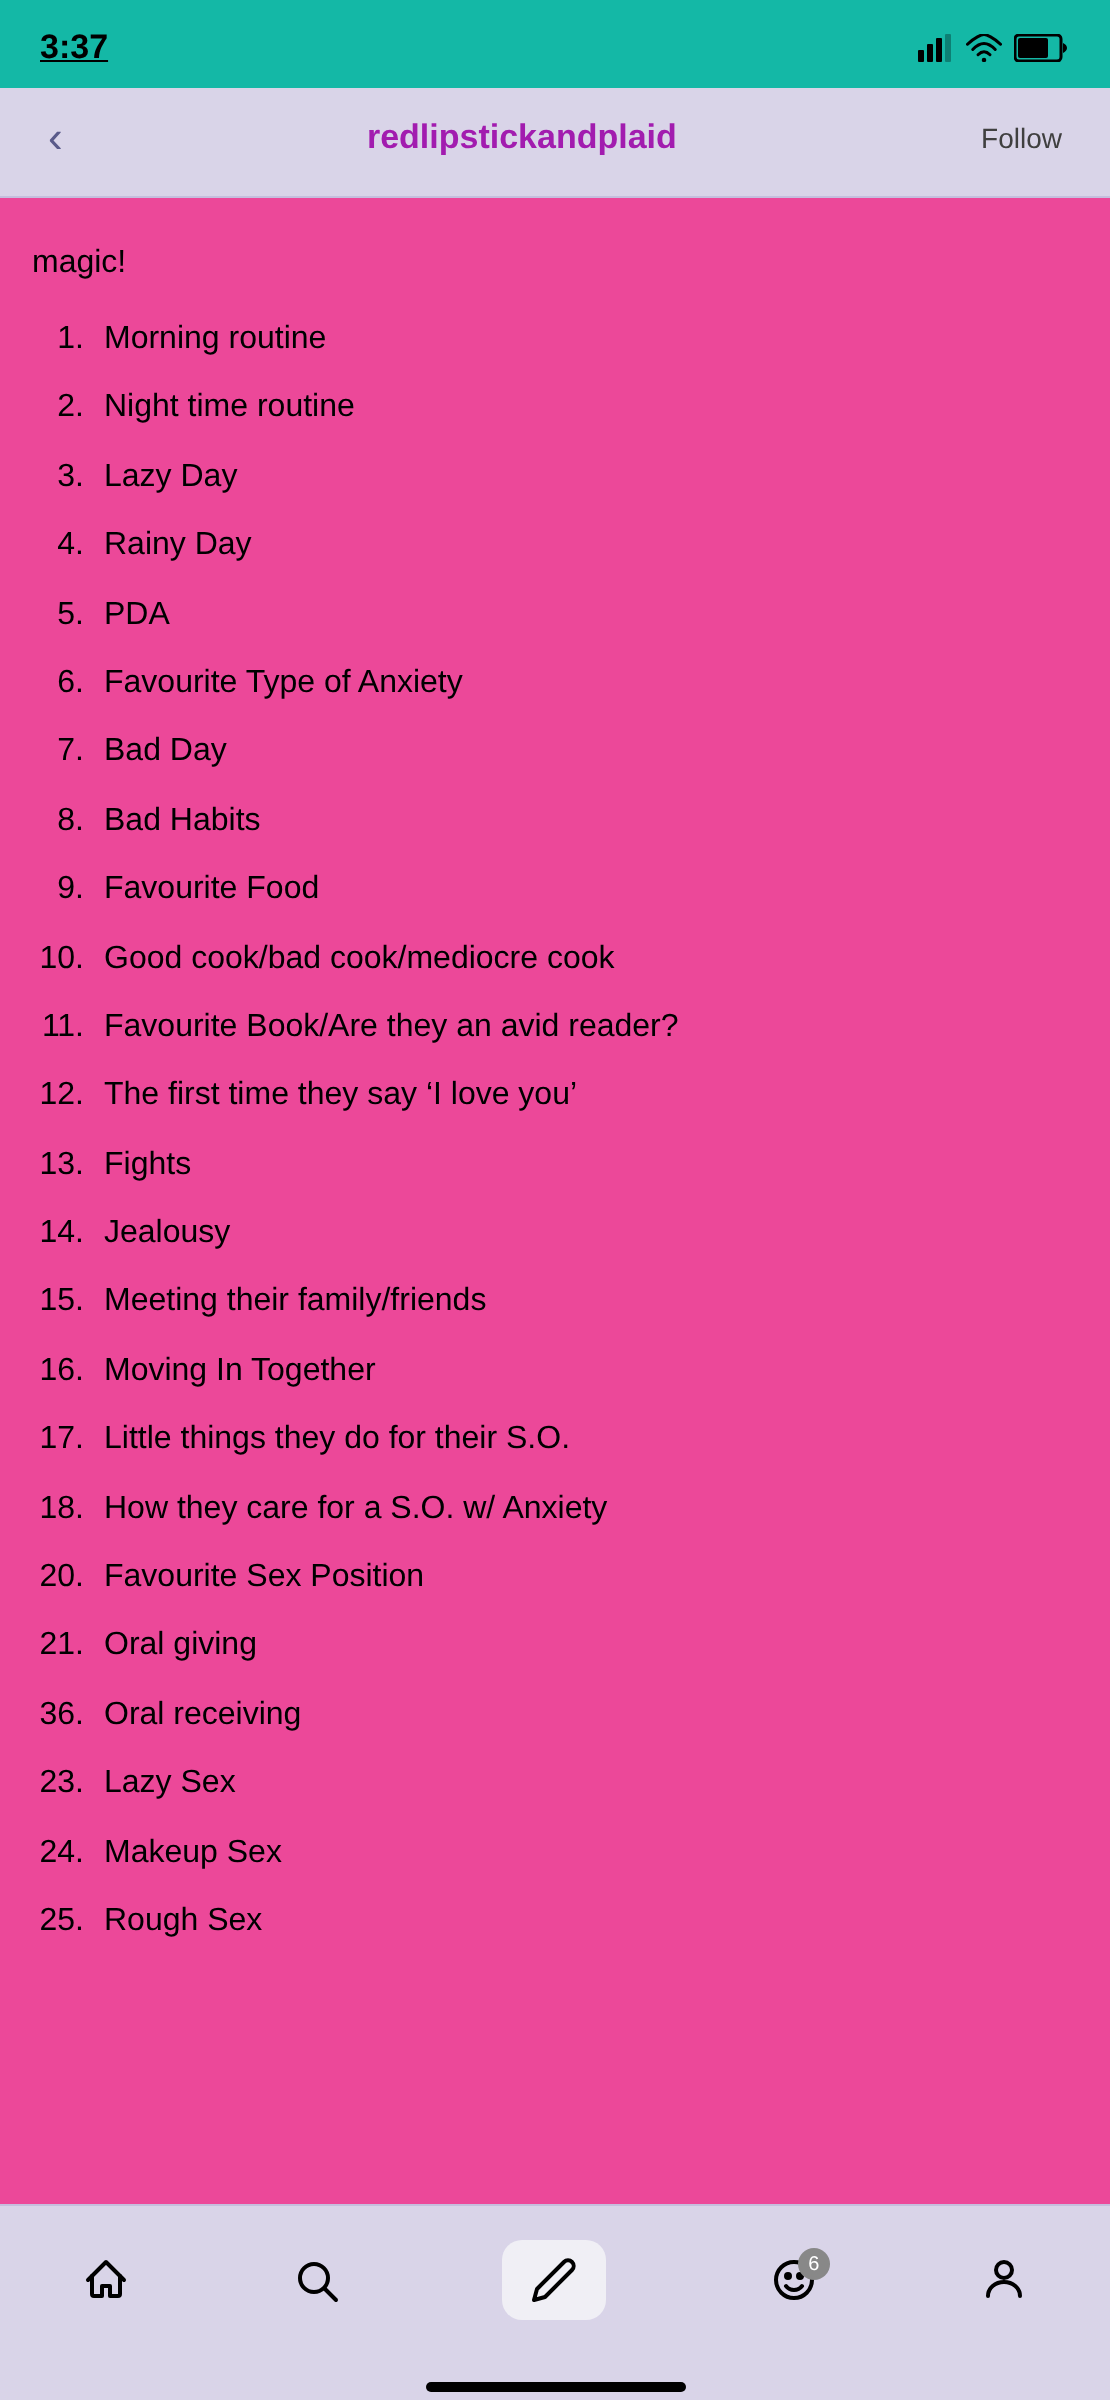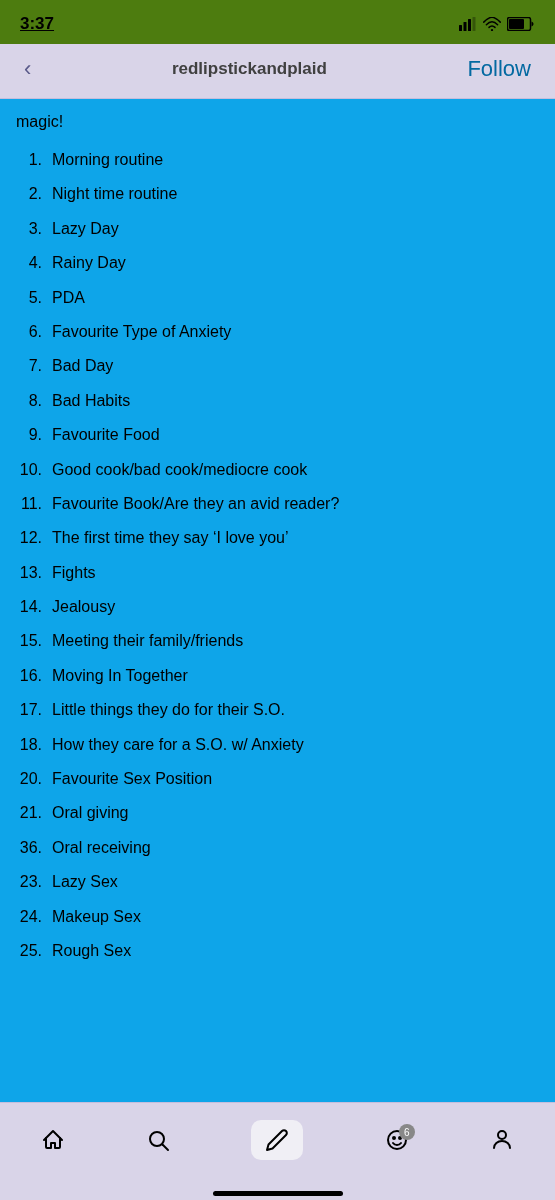--- a/index.html
+++ b/index.html
@@ -8,21 +8,21 @@
       width: 555px;
       min-height: 1200px;
       font-family: -apple-system, BlinkMacSystemFont, 'Helvetica Neue', Arial, sans-serif;
       background: #f2f0f7;
       display: flex;
       flex-direction: column;
     }
 
     
     .status-bar {
-      background: #4d7c0f;
+      background: #14b8a6;
       display: flex;
       justify-content: space-between;
       align-items: center;
       padding: 10px 20px 6px;
       height: 44px;
       text-decoration: underline;
     }
     .status-time {
       font-size: 17px;
       font-weight: 600;
@@ -45,35 +45,35 @@
     }
     .nav-back {
       font-size: 22px;
       color: #5a5a8a;
       cursor: pointer;
       padding: 4px 8px;
     }
     .nav-title {
       font-size: 17px;
       font-weight: 600;
+      color: #a21caf;
+    }
+    .nav-follow {
+      font-size: 14px;
+      font-weight: 400;
       color: #404040;
-    }
-    .nav-follow {
-      font-size: 22px;
-      font-weight: 400;
-      color: #0369a1;
       cursor: pointer;
       padding: 4px 8px;
     }
 
     
     .content {
       flex: 1;
-      background: #0ea5e9;
-      padding: 14px 16px 16px;
+      background: #ec4899;
+      padding: 24px 16px 16px;
       overflow-y: auto;
     }
     .magic-text {
       font-size: 16px;
       color: #000;
       margin-bottom: 12px;
     }
 
     
     .list-items {

